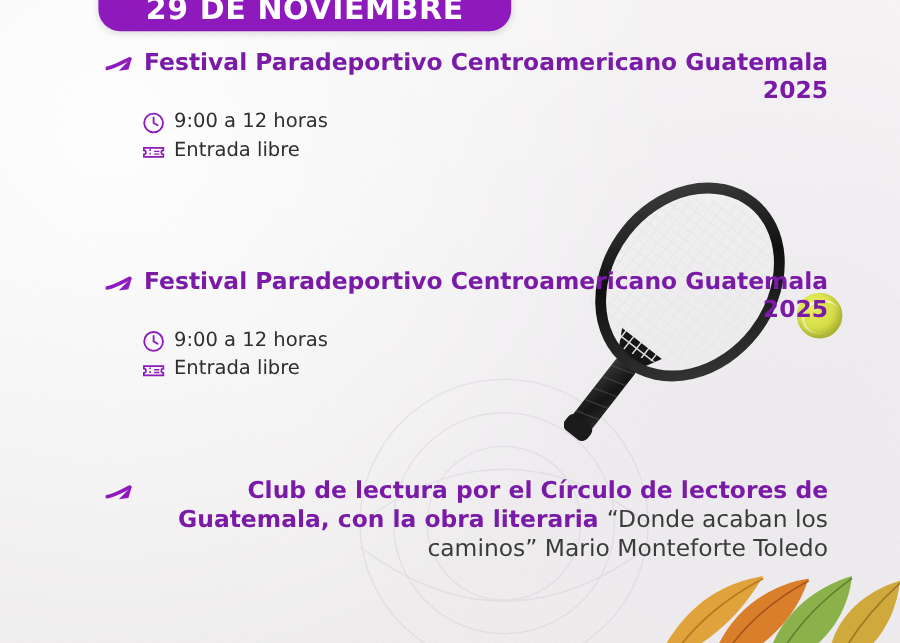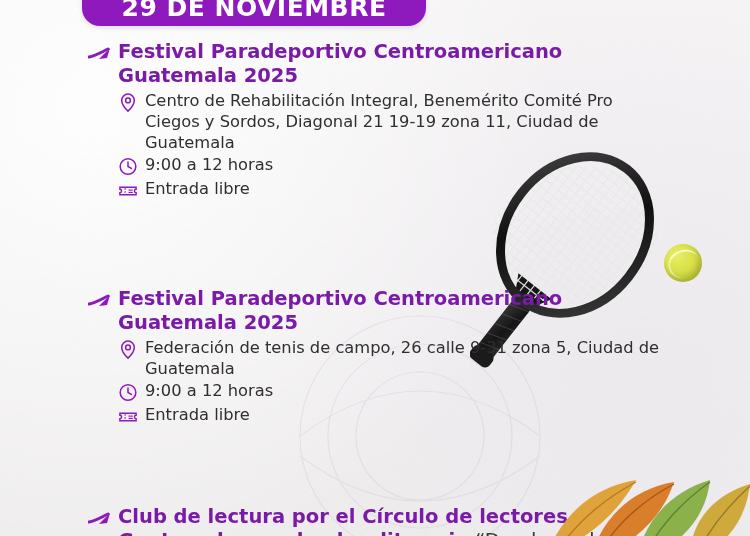--- a/index.html
+++ b/index.html
@@ -74,22 +74,23 @@
   
   .events {
     position: absolute;
     left: 0;
     top: 40px;
     width: 750px;
   }
   .event {
     position: relative;
     padding-left: 88px;
-    padding-right: 86px;
+    padding-right: 60px;
     margin-bottom: 10px;
+    text-align: right;
   }
   .arrow-icon {
     position: absolute;
     left: 88px;
     top: 5px;
     width: 24px;
     height: 20px;
   }
   .event-title {
     color: #7a1ba8;
@@ -270,27 +271,20 @@
 
   <div class="events">
 
     <div class="event" id="event-0">
       <svg class="arrow-icon" viewBox="0 0 24 20">
         <path d="M1 12 C7 11, 12 8, 20 4" stroke="#8e19bd" stroke-width="3" fill="none" stroke-linecap="round"></path>
         <path d="M11 14 L22 3 L19 13 Z" fill="#8e19bd"></path>
       </svg>
       <div class="event-title">Festival Paradeportivo Centroamericano Guatemala 2025</div>
 
-      <div class="detail-row">
-        <svg class="detail-icon" viewBox="0 0 22 22">
-          <path d="M11 2.2 C7.3 2.2 4.4 5.1 4.4 8.8 C4.4 13.6 11 20 11 20 C11 20 17.6 13.6 17.6 8.8 C17.6 5.1 14.7 2.2 11 2.2 Z" fill="none" stroke="#8e19bd" stroke-width="1.6"></path>
-          <circle cx="11" cy="8.8" r="2.5" fill="none" stroke="#8e19bd" stroke-width="1.6"></circle>
-        </svg>
-        <div class="detail-text">Centro de Rehabilitación Integral, Benemérito Comité Pro Ciegos y Sordos, Diagonal 21 19-19 zona 11, Ciudad de Guatemala</div>
-      </div>
 
       <div class="detail-row">
         <svg class="detail-icon" viewBox="0 0 22 22">
           <circle cx="11" cy="11" r="8.2" fill="none" stroke="#8e19bd" stroke-width="1.6"></circle>
           <path d="M11 6.2 L11 11 L14.5 13" fill="none" stroke="#8e19bd" stroke-width="1.6" stroke-linecap="round"></path>
         </svg>
         <div class="detail-text">9:00 a 12 horas</div>
       </div>
 
       <div class="detail-row">
@@ -304,27 +298,20 @@
       </div>
     </div>
 
     <div class="event" id="event-1">
       <svg class="arrow-icon" viewBox="0 0 24 20">
         <path d="M1 12 C7 11, 12 8, 20 4" stroke="#8e19bd" stroke-width="3" fill="none" stroke-linecap="round"></path>
         <path d="M11 14 L22 3 L19 13 Z" fill="#8e19bd"></path>
       </svg>
       <div class="event-title">Festival Paradeportivo Centroamericano Guatemala 2025</div>
 
-      <div class="detail-row">
-        <svg class="detail-icon" viewBox="0 0 22 22">
-          <path d="M11 2.2 C7.3 2.2 4.4 5.1 4.4 8.8 C4.4 13.6 11 20 11 20 C11 20 17.6 13.6 17.6 8.8 C17.6 5.1 14.7 2.2 11 2.2 Z" fill="none" stroke="#8e19bd" stroke-width="1.6"></path>
-          <circle cx="11" cy="8.8" r="2.5" fill="none" stroke="#8e19bd" stroke-width="1.6"></circle>
-        </svg>
-        <div class="detail-text">Federación de tenis de campo, 26 calle 9-31 zona 5, Ciudad de Guatemala</div>
-      </div>
 
       <div class="detail-row">
         <svg class="detail-icon" viewBox="0 0 22 22">
           <circle cx="11" cy="11" r="8.2" fill="none" stroke="#8e19bd" stroke-width="1.6"></circle>
           <path d="M11 6.2 L11 11 L14.5 13" fill="none" stroke="#8e19bd" stroke-width="1.6" stroke-linecap="round"></path>
         </svg>
         <div class="detail-text">9:00 a 12 horas</div>
       </div>
 
       <div class="detail-row">

